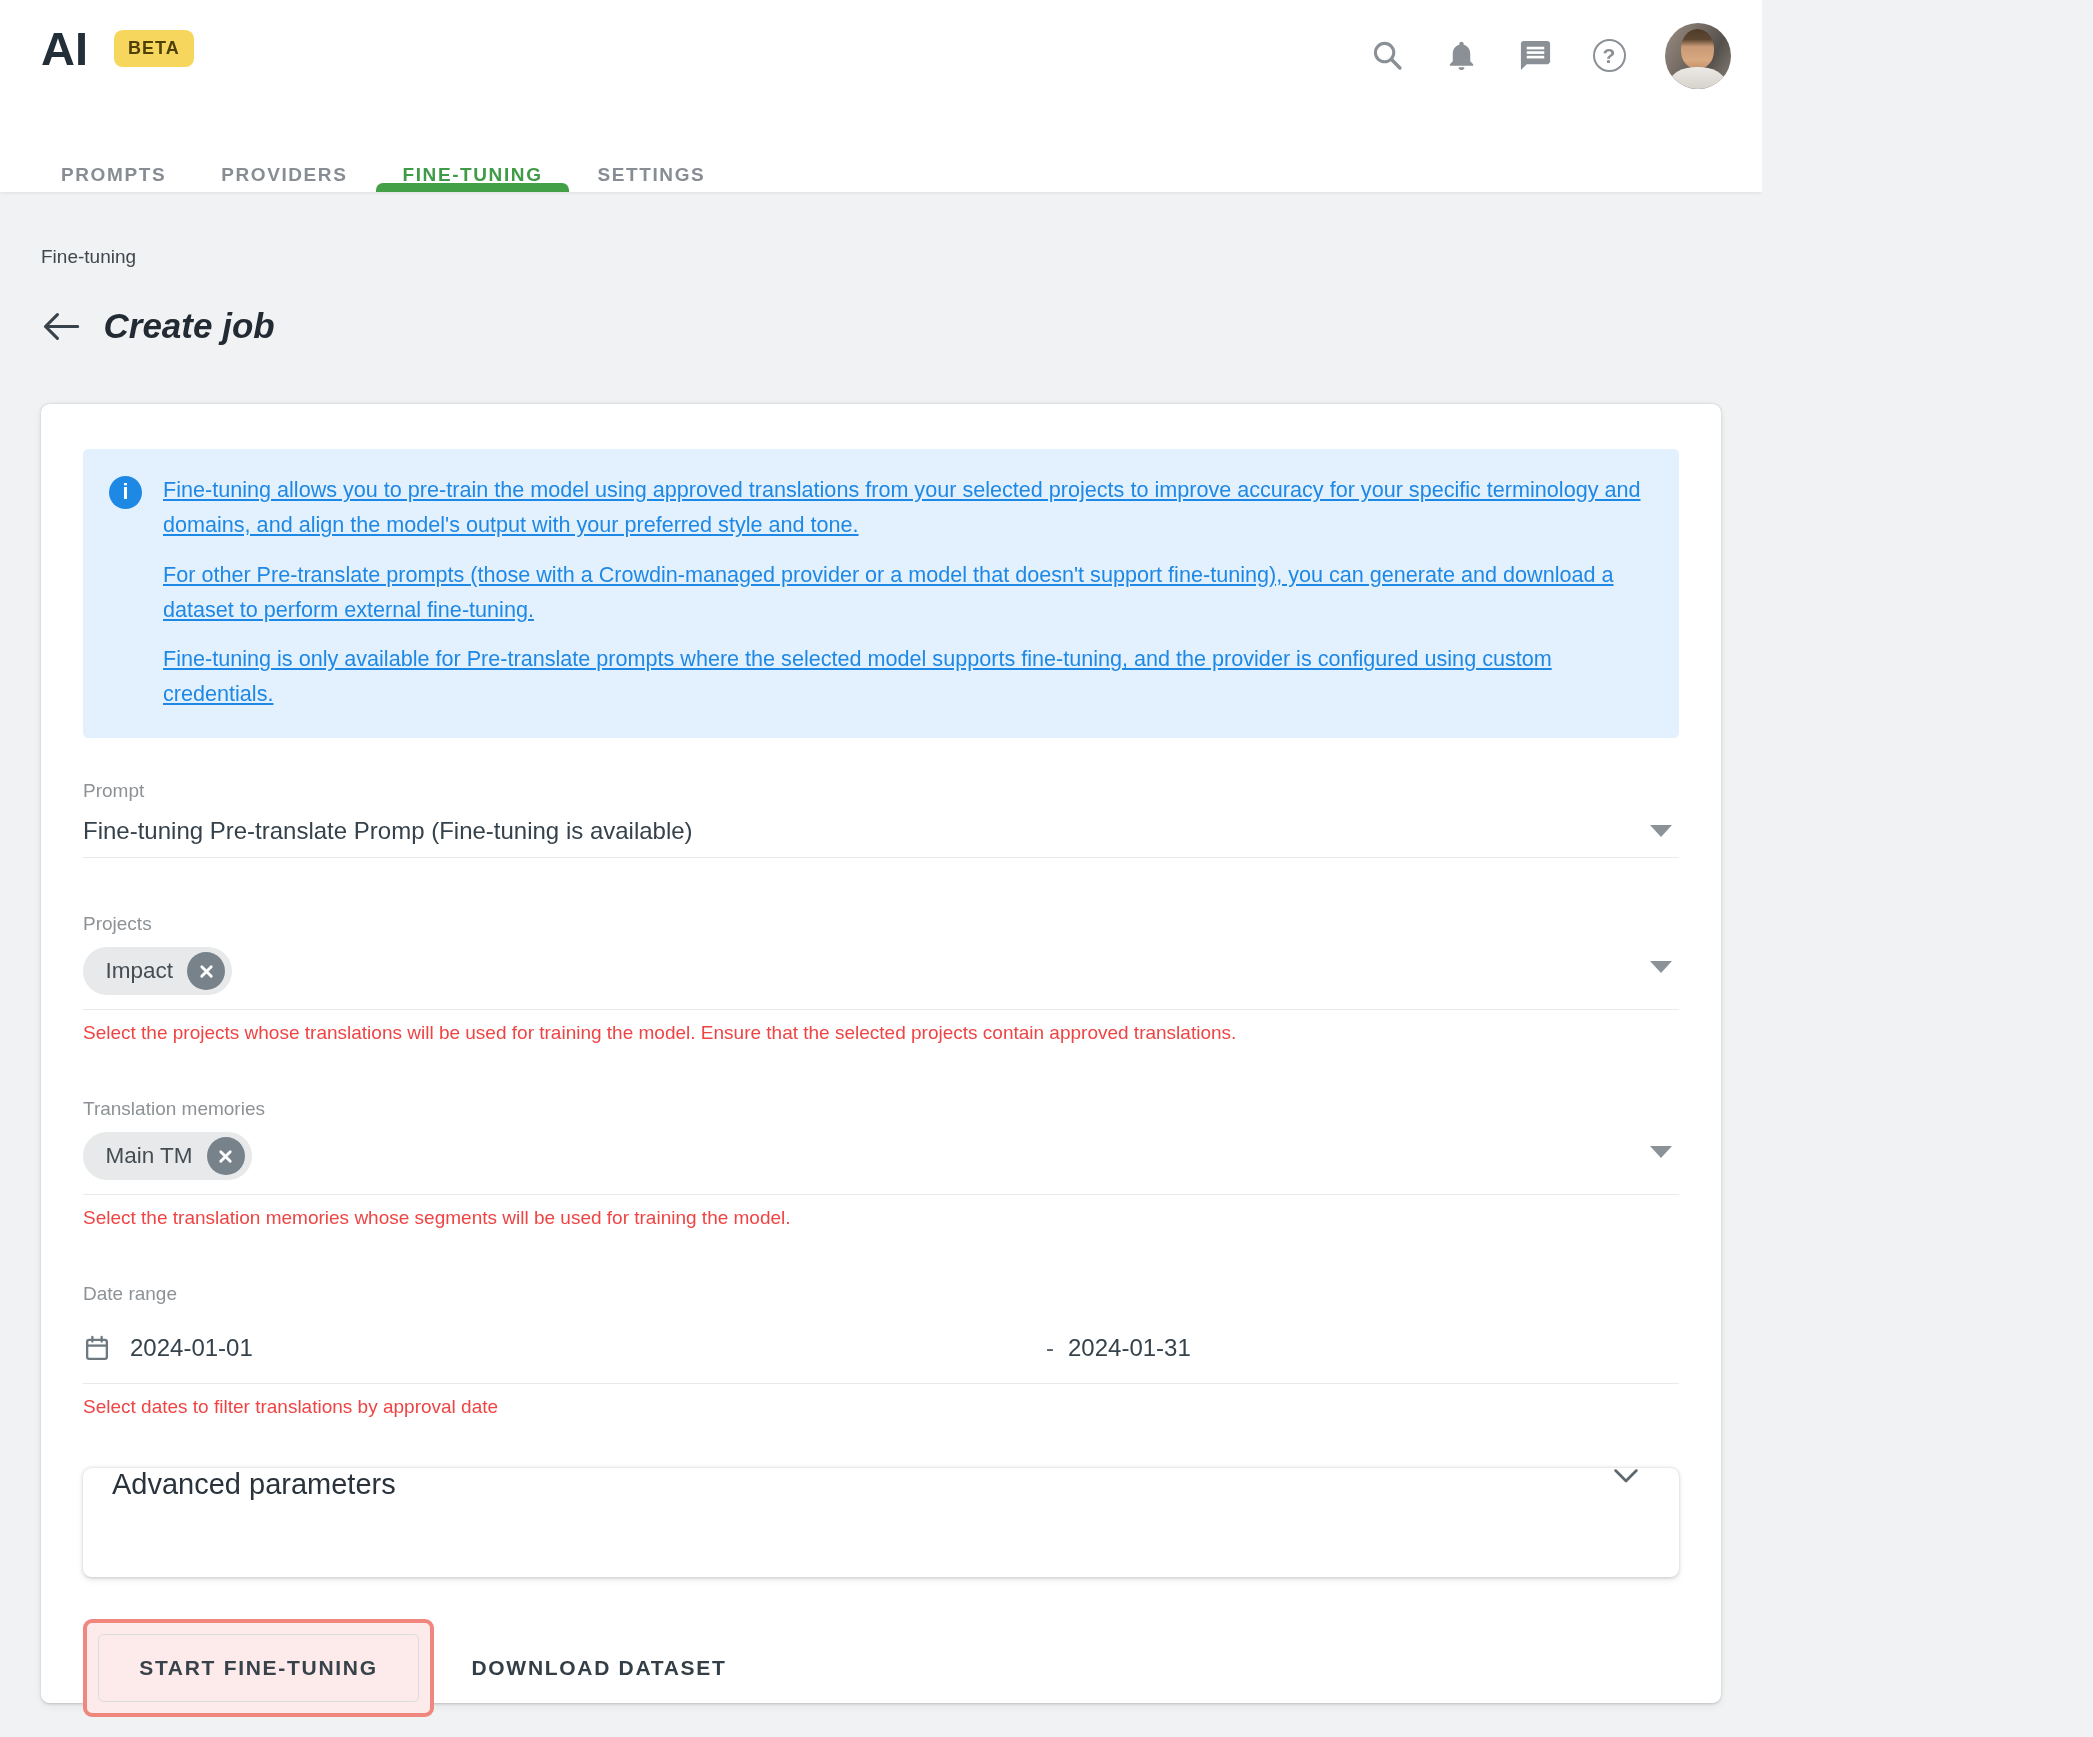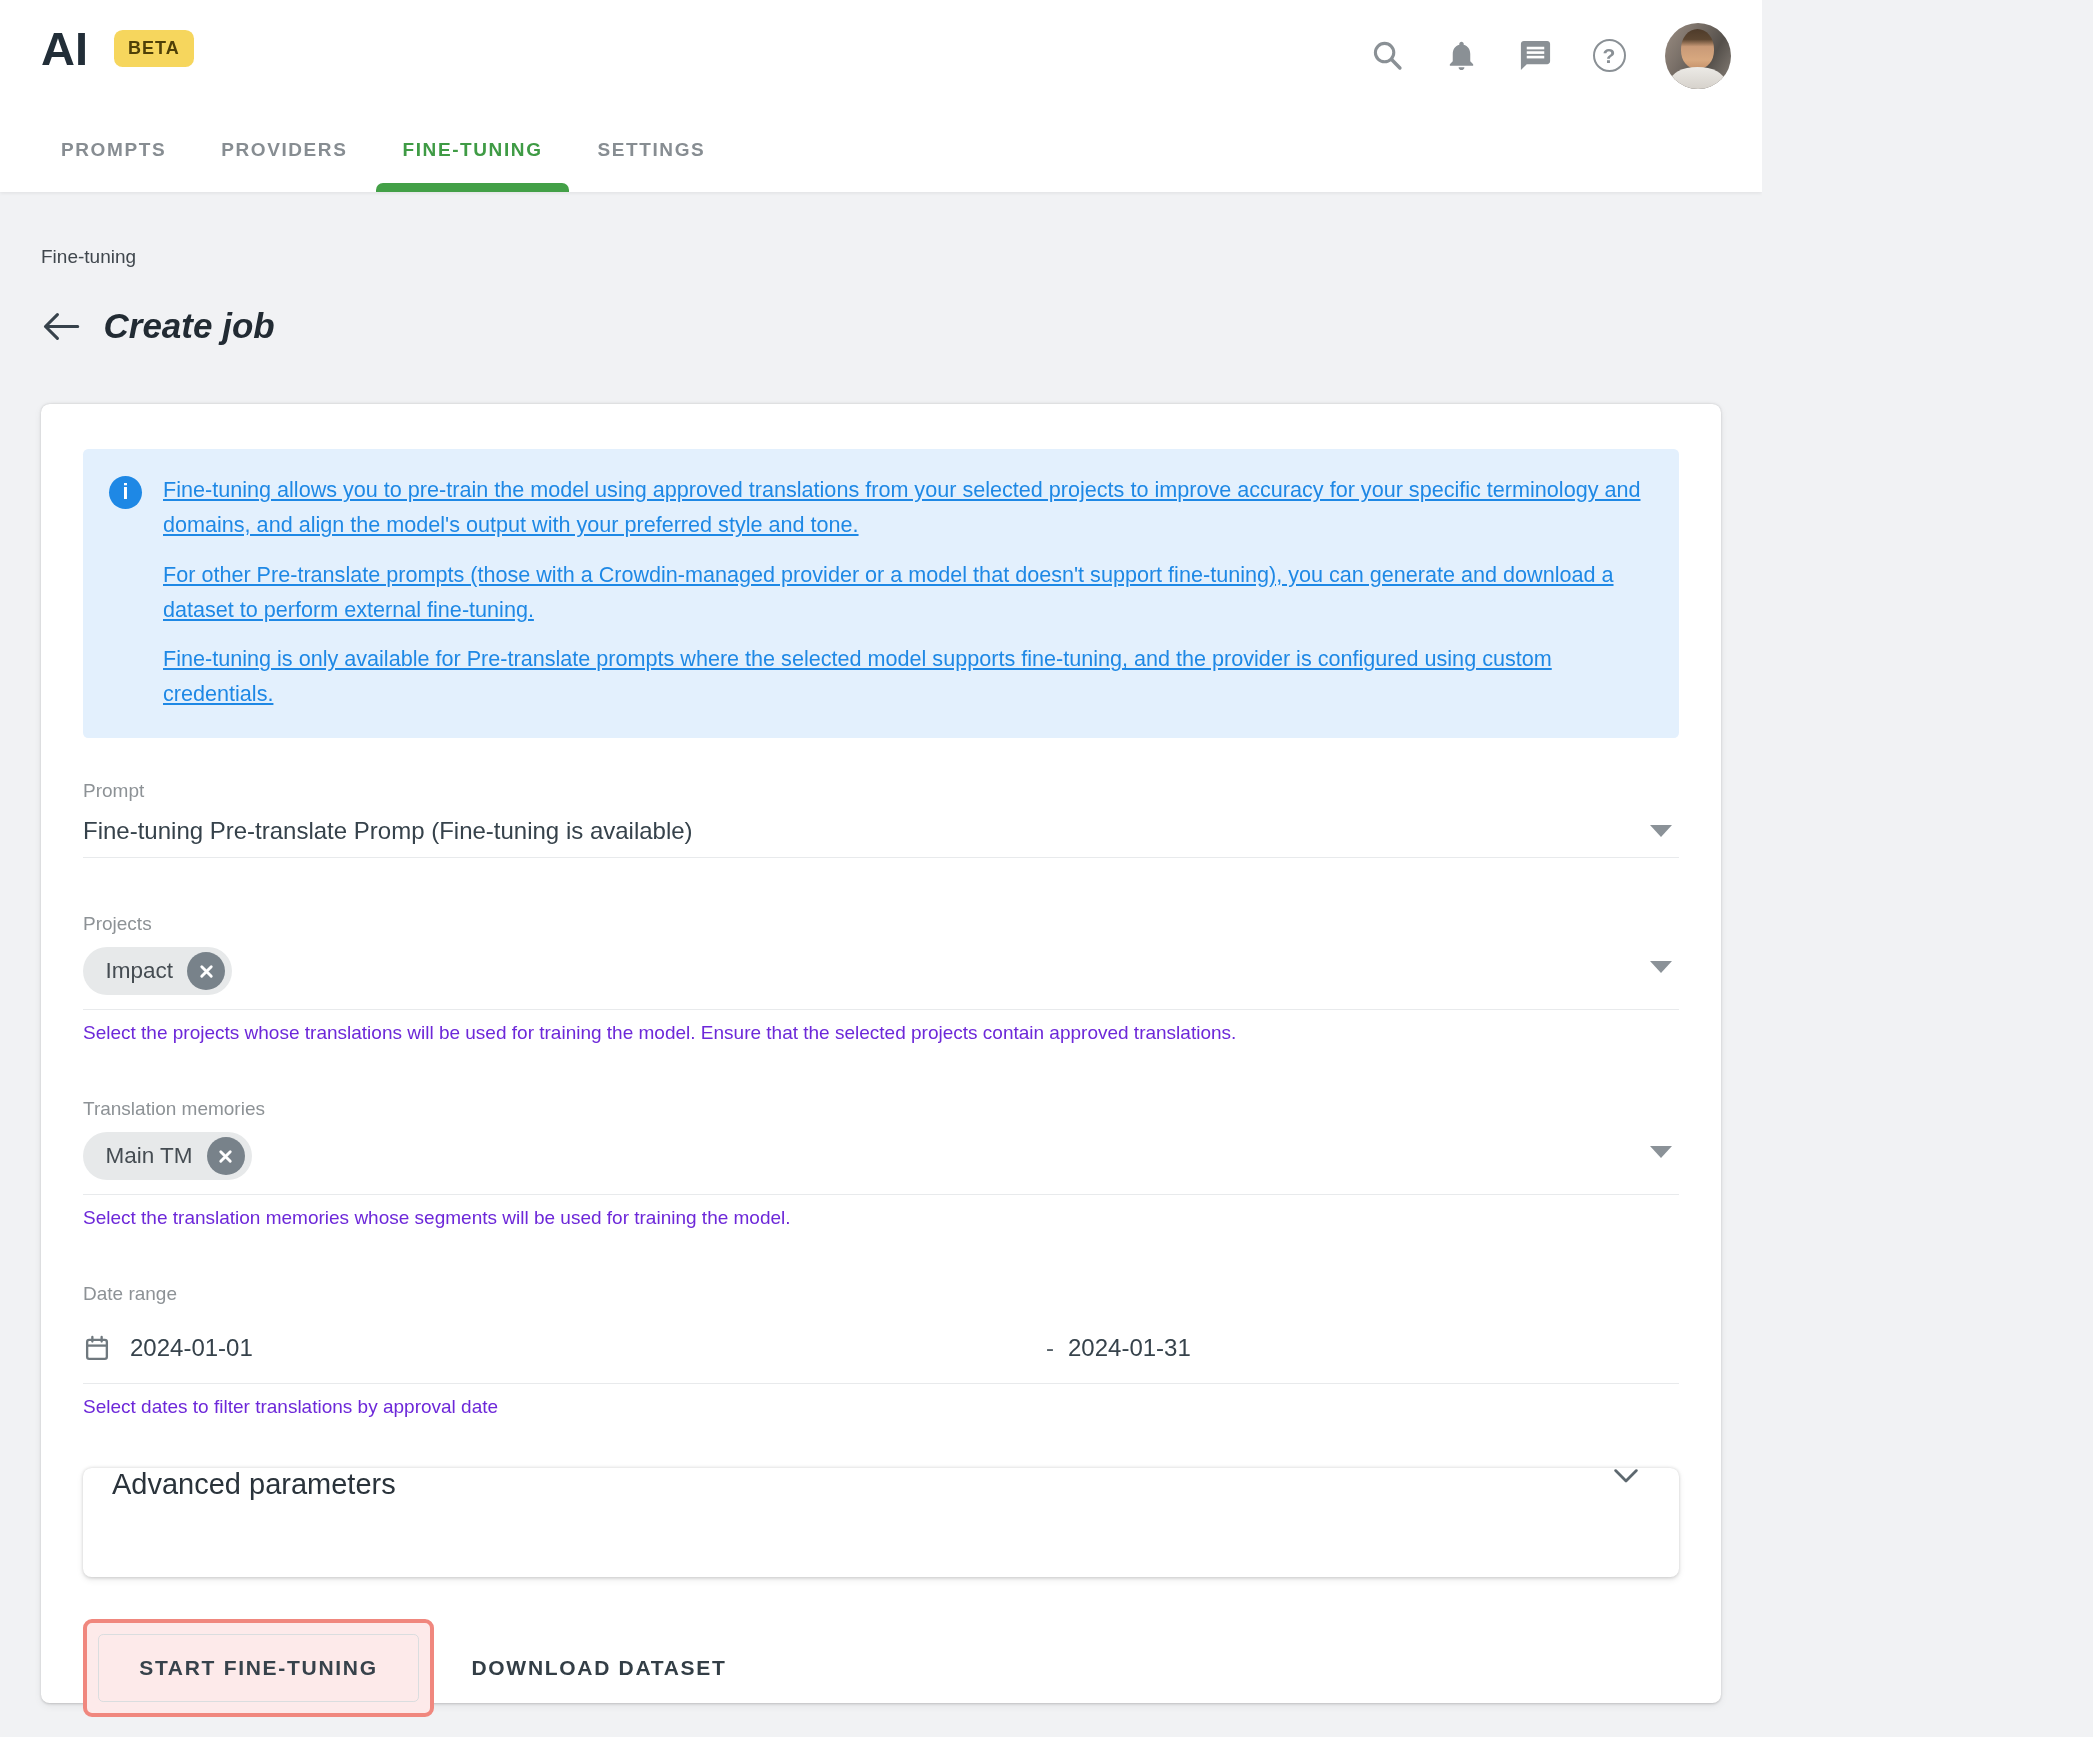--- a/index.html
+++ b/index.html
@@ -21,21 +21,21 @@
   .avatar { width:66px; height:66px; border-radius:50%; position:relative; overflow:hidden; cursor:pointer;
     background:linear-gradient(120deg,#9b8e83 0%, #7d736b 30%, #55504b 65%, #8c847c 100%); }
   .avatar::before { content:""; position:absolute; left:16.4px; top:6px; width:33px; height:40px;
     border-radius:50% 50% 46% 46%;
     background:linear-gradient(180deg,#4e3b2a 0%, #5d4732 26%, #c99a77 44%, #d8a87f 78%, #c6926b 100%); }
   .avatar::after { content:""; position:absolute; left:5.2px; bottom:-7.8px; width:55px; height:29px;
     border-radius:50% 50% 0 0; background:linear-gradient(180deg,#eceae6,#cfcac3); }
 
   .tabs { position:absolute; bottom:0; left:61px; display:flex; gap:55px; }
   .tab { position:relative; font-size:19px; font-weight:bold; letter-spacing:1.6px; color:#878d92;
-    padding-bottom:31px; cursor:pointer; }
+    padding-bottom:6px; cursor:pointer; }
   .tab.active { color:#3f9b45; }
   .tab.active::after { content:""; position:absolute; left:-26px; right:-26px; bottom:0; height:8.6px;
     background:#43a047; border-radius:7px 7px 0 0; }
 
   
   .content { padding:0 41px; }
   .breadcrumb { margin-top:54px; font-size:19px; color:#40474d; }
   .title-row { display:flex; align-items:center; gap:22.5px; margin-top:34px; height:48px;font-style:italic; }
   .back-arrow { width:40px; height:35px; display:flex; align-items:center; cursor:pointer; }
   .page-title { font-size:35px; font-weight:bold; color:#222b33; }
@@ -50,21 +50,21 @@
     display:flex; align-items:center; justify-content:center; margin-top:3.5px; }
   .info-icon span { color:#ffffff; font-size:21.6px; font-weight:bold; line-height:1; }
   .info-text { margin-left:21px; font-size:21.6px; line-height:35px; color:#1e88e5; max-width:1842px;text-decoration:underline; }
   .info-text p + p { margin-top:14.7px; }
 
   .field-label { font-size:19px; color:#8d9296; }
   .field-value-row { position:relative; margin-top:14px; font-size:24px; color:#36424b; line-height:29px; cursor:pointer; }
   .select-arrow { position:absolute; right:7px; top:8.6px; width:0; height:0;
     border-left:11.2px solid transparent; border-right:11.2px solid transparent; border-top:12px solid #8b9298; }
   .field-underline { margin-top:12px; border-bottom:1.7px solid #e8eaec; }
-  .helper { margin-top:12px; font-size:19px; color:#6d28d9; }
+  .helper { margin-top:12px; font-size:19px; color:#ef4444; }
 
   .chip-row { position:relative; margin-top:12px; cursor:pointer; }
   .chip { display:inline-flex; align-items:center; height:48px; background:#e7e9ea; border-radius:24px;
     padding:0 7px 0 22.5px; font-size:22.5px; color:#454c52; }
   .chip-close { width:38px; height:38px; border-radius:50%; background:#78828a; margin-left:14px;
     display:flex; align-items:center; justify-content:center; cursor:pointer; }
 
   .date-row { position:relative; margin-top:24px; height:38px; display:flex; align-items:center; }
   .date-start { display:flex; align-items:center; gap:19px; font-size:24px; color:#36424b; cursor:pointer; }
   .date-end { position:absolute; left:963px; display:flex; align-items:center; gap:14px;

